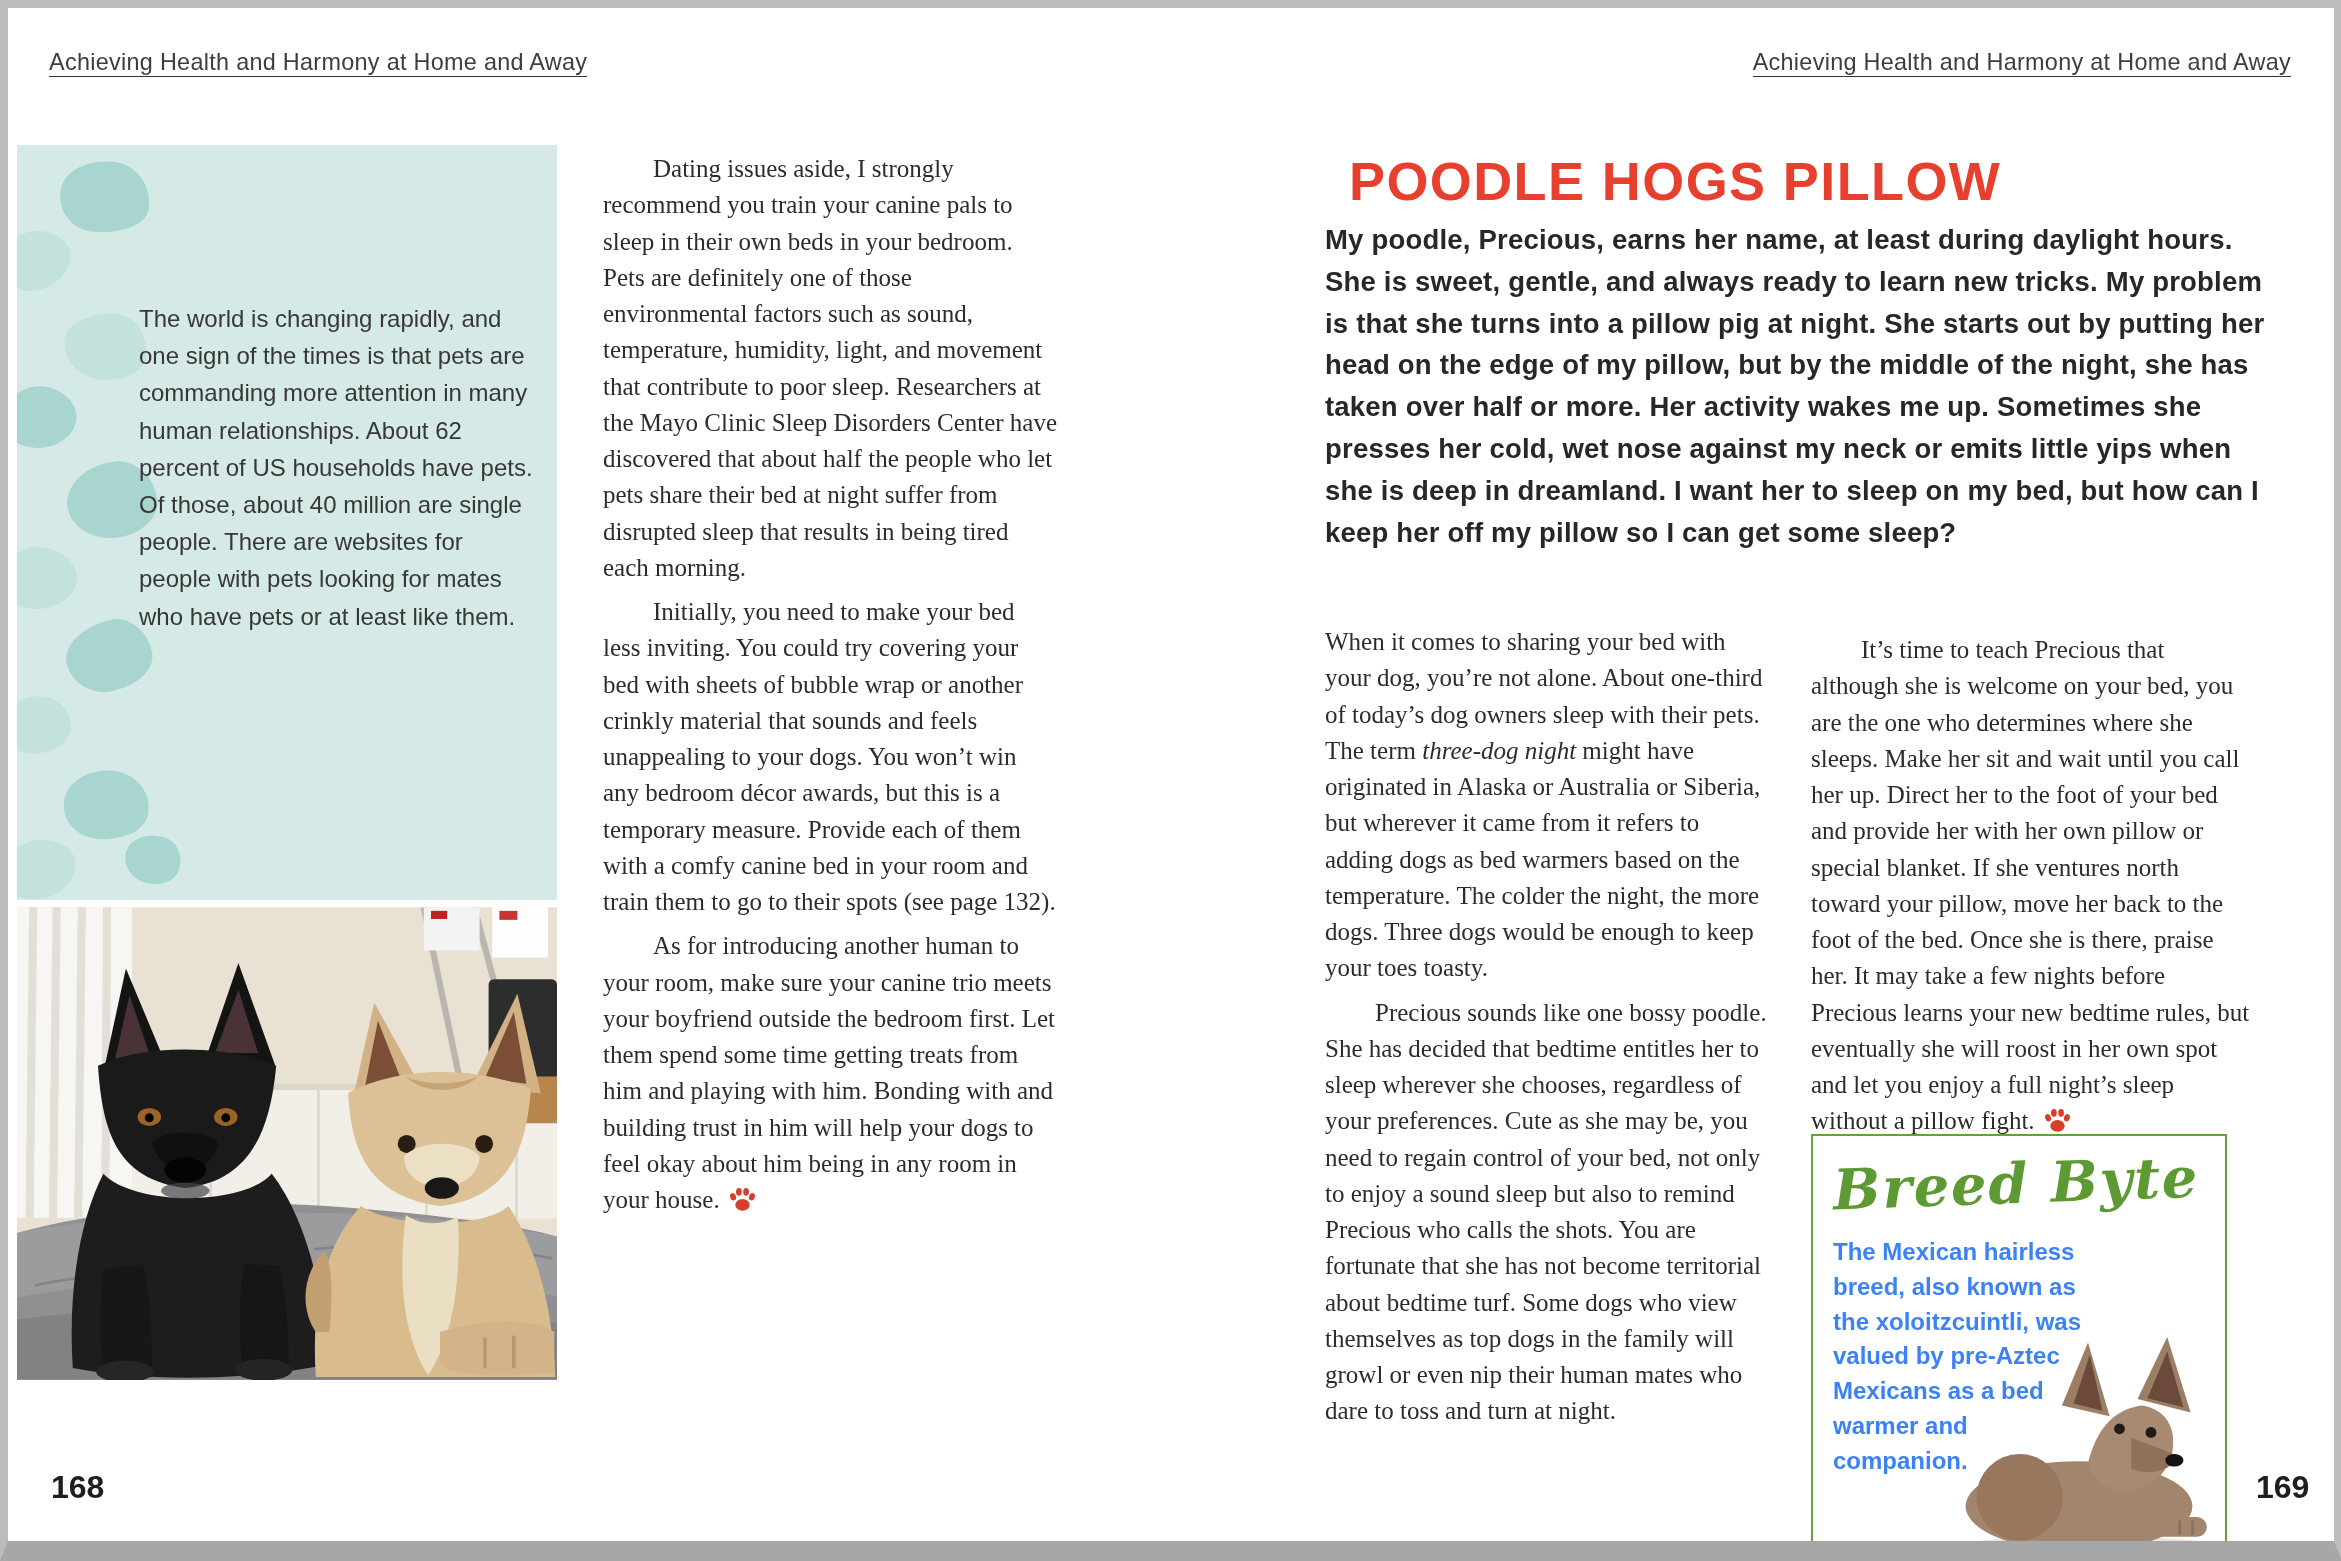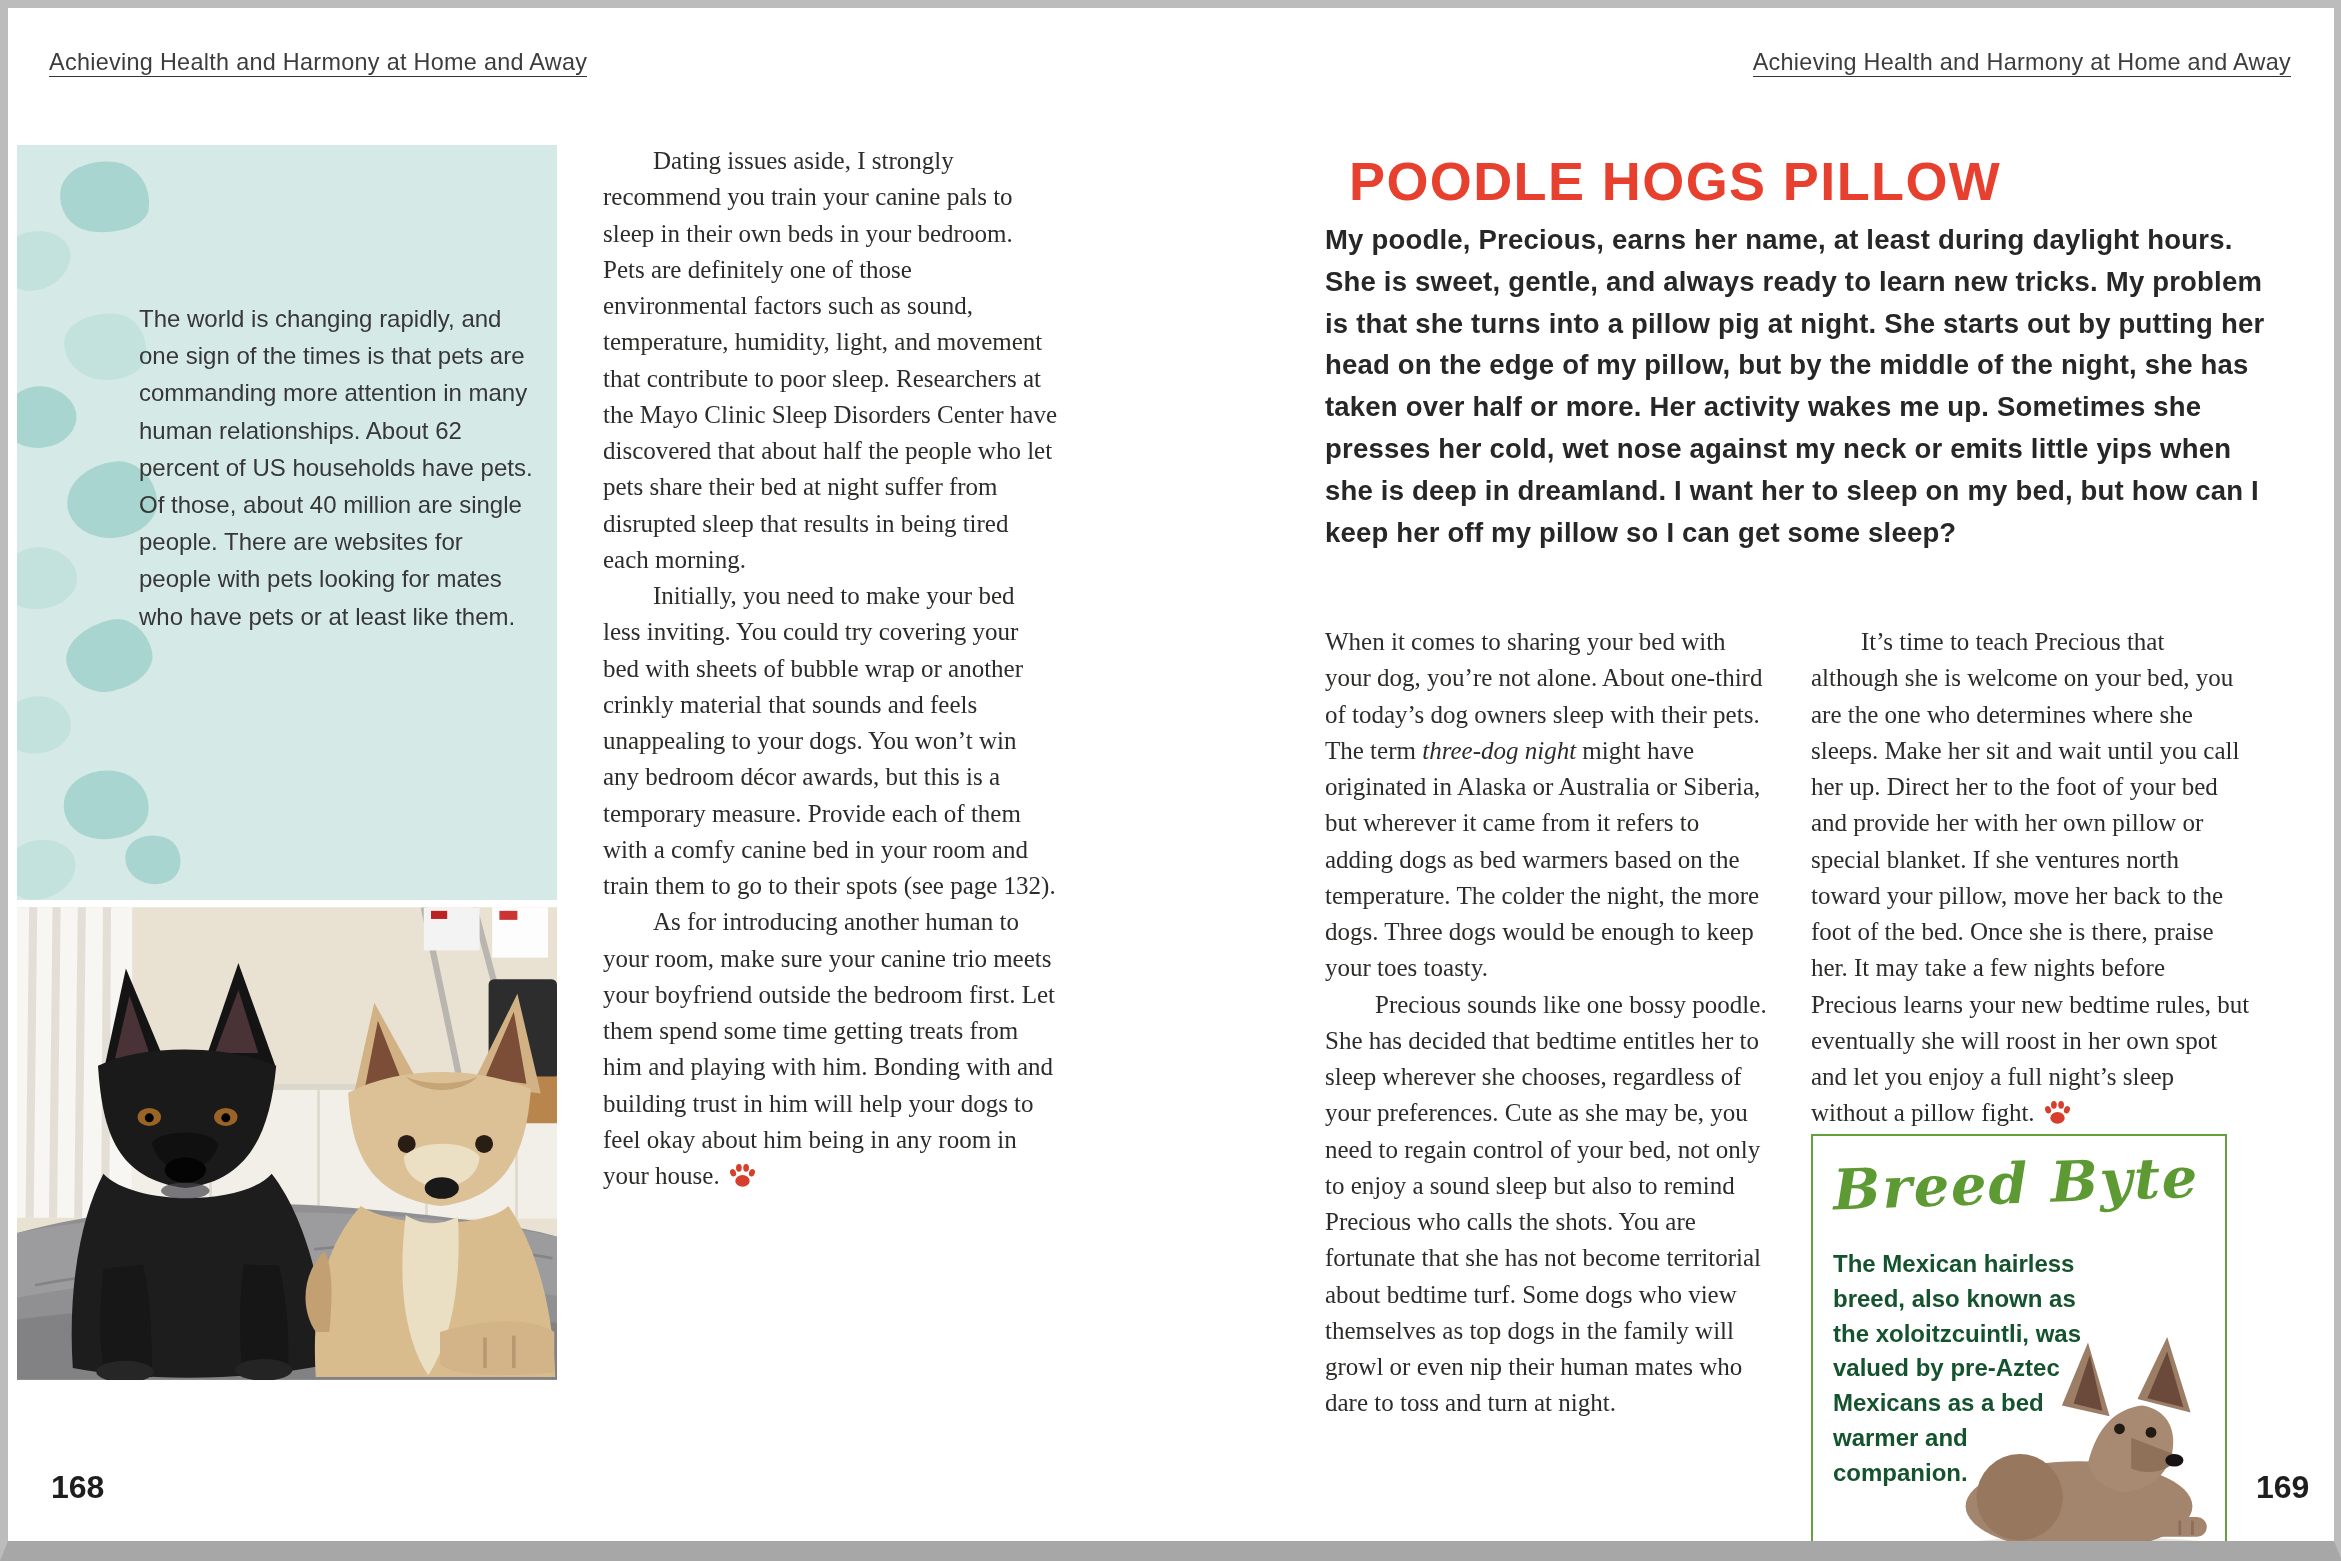--- a/index.html
+++ b/index.html
@@ -22,41 +22,41 @@
                  font-size:42px;line-height:1.2;color:#1a5078;letter-spacing:0.5px;}
   .sidebar-par{position:relative;width:396px;margin:0 0 27px 122px;
                font-size:24px;line-height:1.55;color:#373737;}
   #sidebar-pars{position:absolute;left:0;top:155px;}
   
   #left-photo{position:absolute;left:9px;top:899px;width:540px;height:473px;}
   
   #middle-col{position:absolute;left:595px;top:135px;width:455px;}
   .par{margin:0;font-family:"Liberation Serif",serif;font-size:25px;
        line-height:1.45;color:#2d2c2a;}
-  .indent{text-indent:50px;}
+  .indent{text-indent:50px;margin-top:8px;}
   .par em{font-style:italic;}
   
   .pagenum{position:absolute;font-weight:bold;font-size:32px;color:#1e1e1e;}
   #pagenum-left{left:43px;top:1461px;}
   #pagenum-right{left:2248px;top:1461px;}
   
   #qa-title{position:absolute;left:1317px;top:142px;font-size:54px;font-weight:bold;
             color:#e8402f;letter-spacing:1.4px;white-space:nowrap;margin-left:24px;}
   #question{position:absolute;left:1317px;top:211px;width:957px;
             font-size:27.5px;font-weight:bold;line-height:1.52;color:#272727;letter-spacing:0.2px;}
   #answer-col1{position:absolute;left:1317px;top:616px;width:443px;}
   #answer-col2{position:absolute;left:1803px;top:616px;width:443px;}
   
   #breed-box{position:absolute;left:1803px;top:1126px;width:416px;height:423px;
              background:#ffffff;border:2.7px solid #64a03d;box-sizing:border-box;}
   #breed-heading{position:absolute;left:20px;top:14.4px;
                  font-family:"DejaVu Serif",serif;font-style:italic;font-weight:bold;
                  font-size:56px;color:#5d9a33;transform:rotate(-2deg);letter-spacing:1.8px;}
   #breed-text{position:absolute;left:20px;top:99px;width:270px;
-              font-size:24px;font-weight:bold;line-height:1.45;color:#14532d;margin-top:12px;}
+              font-size:24px;font-weight:bold;line-height:1.45;color:#3b82f6;}
   #breed-photo{position:absolute;right:1.8px;bottom:1.8px;width:270px;height:225px;}
   .paw{display:inline-block;vertical-align:-4.5px;margin-left:9px;}
 </style>
 </head>
 <body>
 
 <div id="spread">
 
   <div class="runhead" id="runhead-left">Achieving Health and Harmony at Home and Away</div>
   <div class="runhead" id="runhead-right">Achieving Health and Harmony at Home and Away</div>

